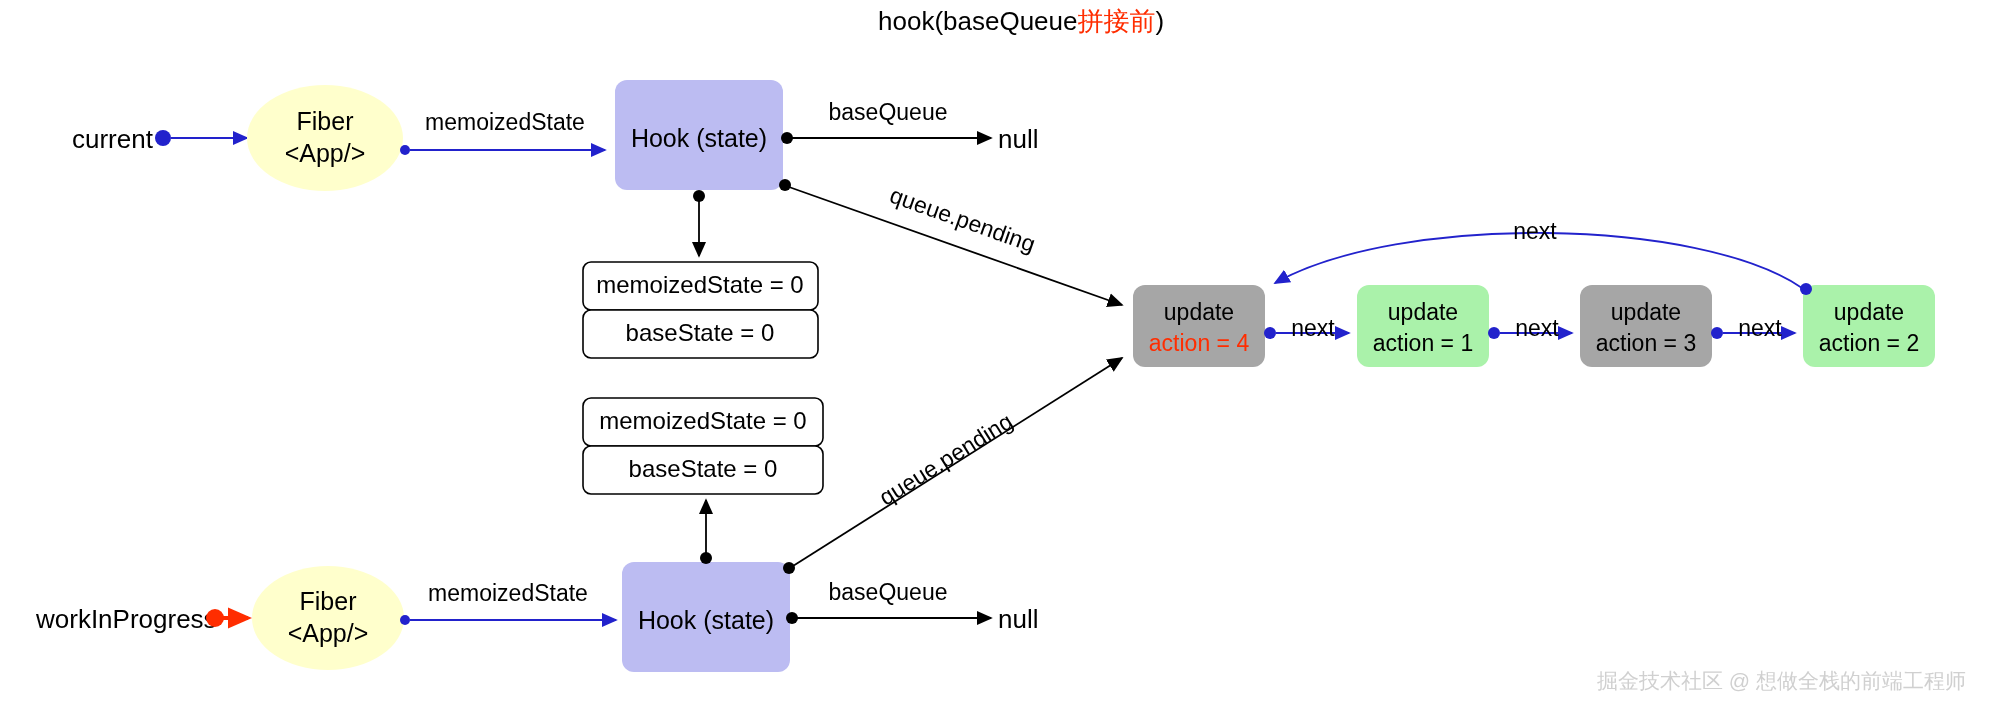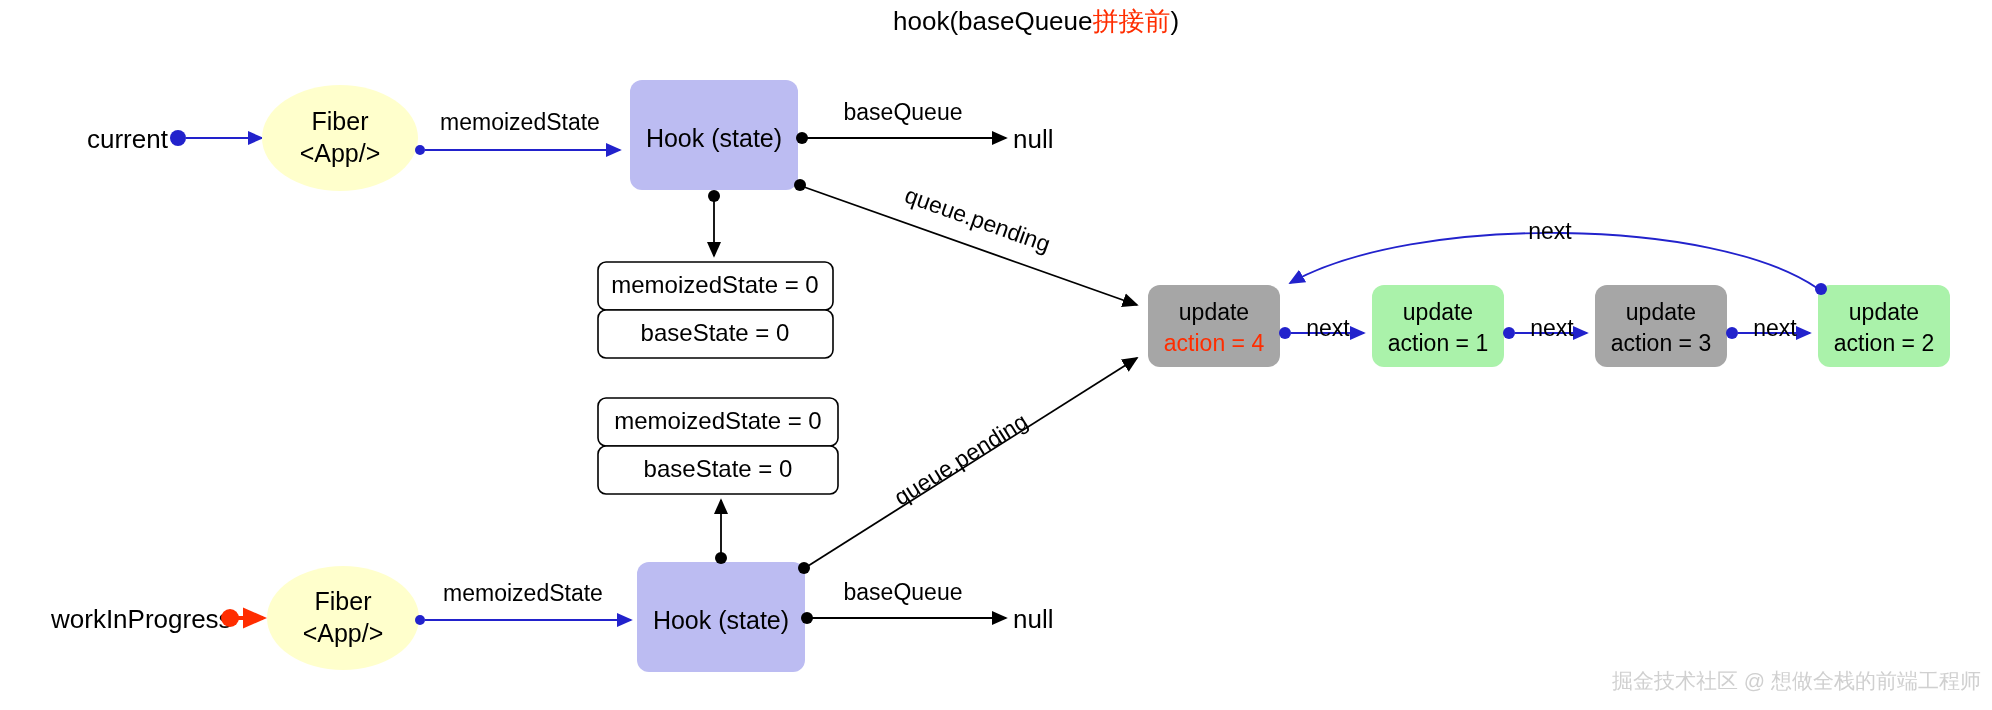--- a/index.html
+++ b/index.html
@@ -11,21 +11,20 @@
     width: 1992px;
     height: 710px;
     font-family: "Liberation Sans", sans-serif;
     overflow: hidden;
     position: relative;
   }
   #diagram-root {
     position: relative;
     width: 1844px;
     height: 710px;
-    margin-left: 15px;
   }
   svg#diagram-svg {
     position: absolute;
     top: 0;
     left: 0;
     width: 1992px;
     height: 710px;
   }
   text {
     font-family: "Liberation Sans", sans-serif;

